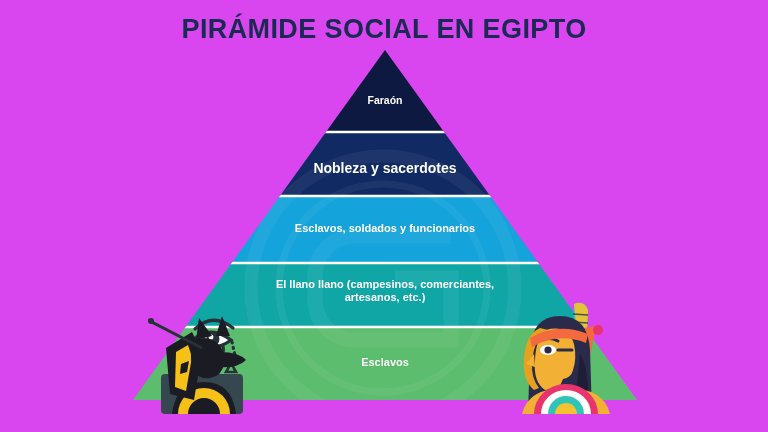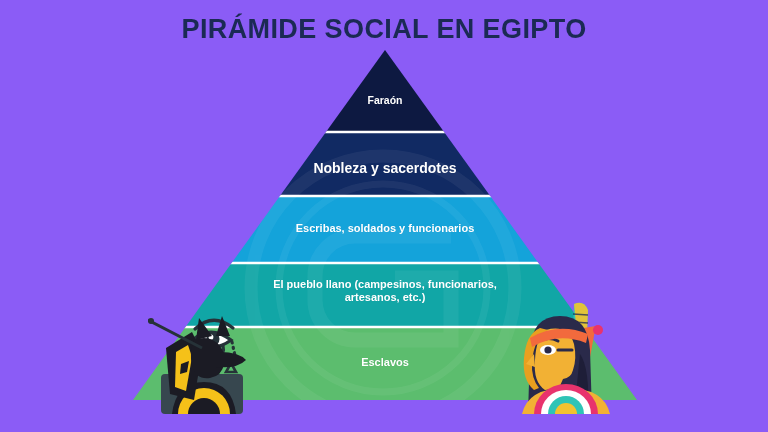--- a/index.html
+++ b/index.html
@@ -68,21 +68,21 @@
   #label-4 { top: 306px; font-size: 11px; }
 
   
   .figure { position: absolute; }
   #fig-left  { left: 148px;  top: 296px; width: 120px; height: 118px; }
   #fig-right { left: 508px;  top: 300px; width: 118px; height: 114px; }
 </style>
 </head>
 <body>
 
-<div id="slide" style="background: #8b5cf6;">
+<div id="slide" style="background: #d946ef;">
 
   <div id="title" style="color: rgb(27, 42, 84);">PIRÁMIDE SOCIAL EN EGIPTO</div>
 
   <div id="pyramid-stage">
 
     <svg id="pyramid-svg" viewBox="0 0 504 350" preserveAspectRatio="none">
       <defs>
         <clipPath id="pyr-clip">
           <polygon points="252,0 504,350 0,350"></polygon>
         </clipPath>
@@ -115,24 +115,24 @@
       </g>
     </svg>
 
     <div class="tier-label" id="label-0" style="color: rgb(255, 255, 255);">
       <div>Faraón</div>
     </div>
     <div class="tier-label" id="label-1" style="color: rgb(255, 255, 255);">
       <div>Nobleza y sacerdotes</div>
     </div>
     <div class="tier-label" id="label-2" style="color: rgb(255, 255, 255);">
-      <div>Escribas, soldados y funcionarios</div>
+      <div>Esclavos, soldados y funcionarios</div>
     </div>
     <div class="tier-label" id="label-3" style="color: rgb(255, 255, 255);">
-      <div>El pueblo llano (campesinos, funcionarios,</div>
+      <div>El llano llano (campesinos, comerciantes,</div>
       <div>artesanos, etc.)</div>
     </div>
     <div class="tier-label" id="label-4" style="color: rgb(255, 255, 255);">
       <div>Esclavos</div>
     </div>
   </div>
 
   <svg class="figure" id="fig-left" viewBox="0 0 120 118">
 
     <g fill="none" stroke="#263238" stroke-width="3.2" stroke-linecap="round">

